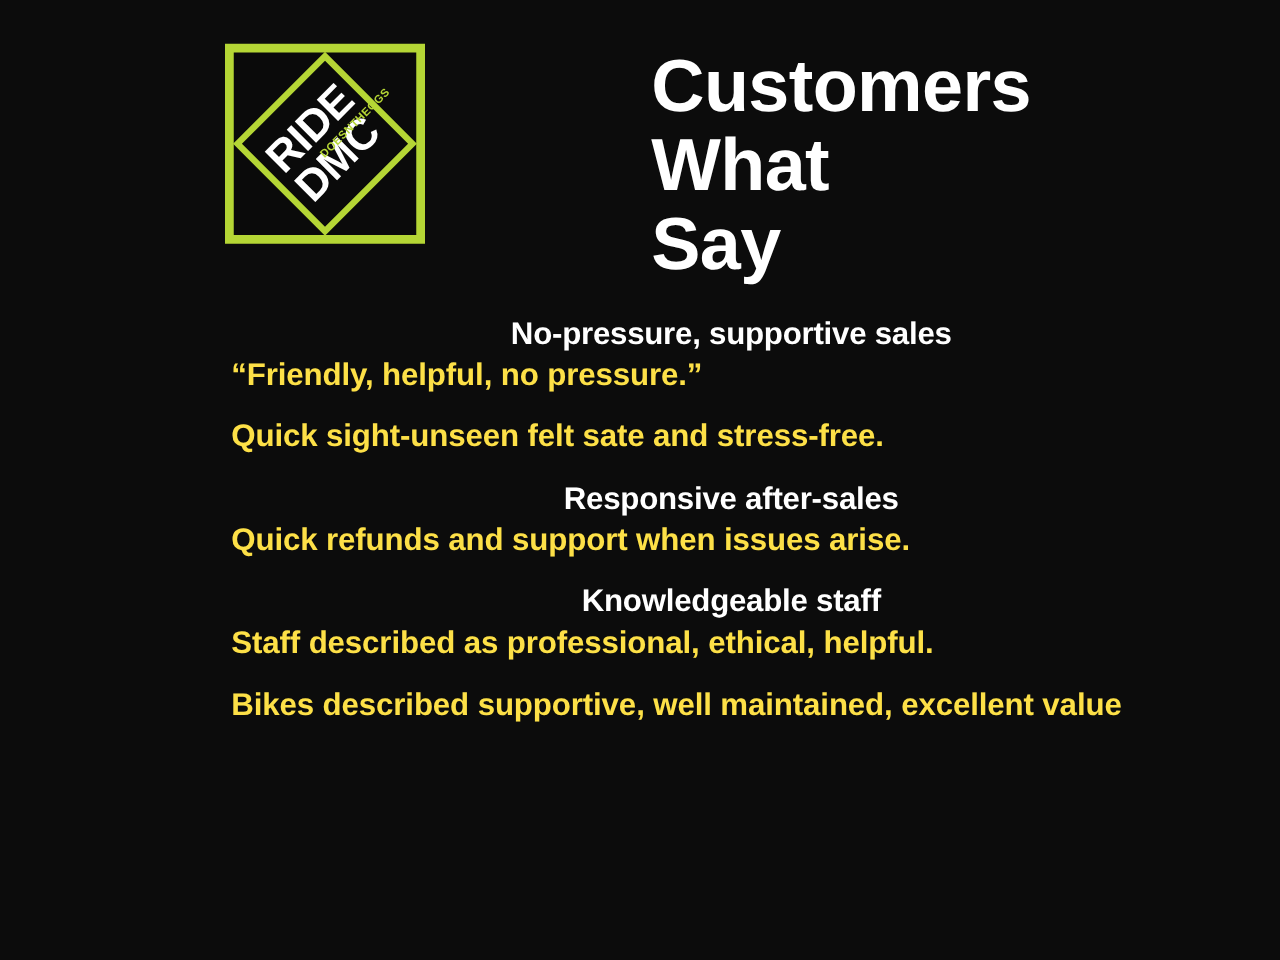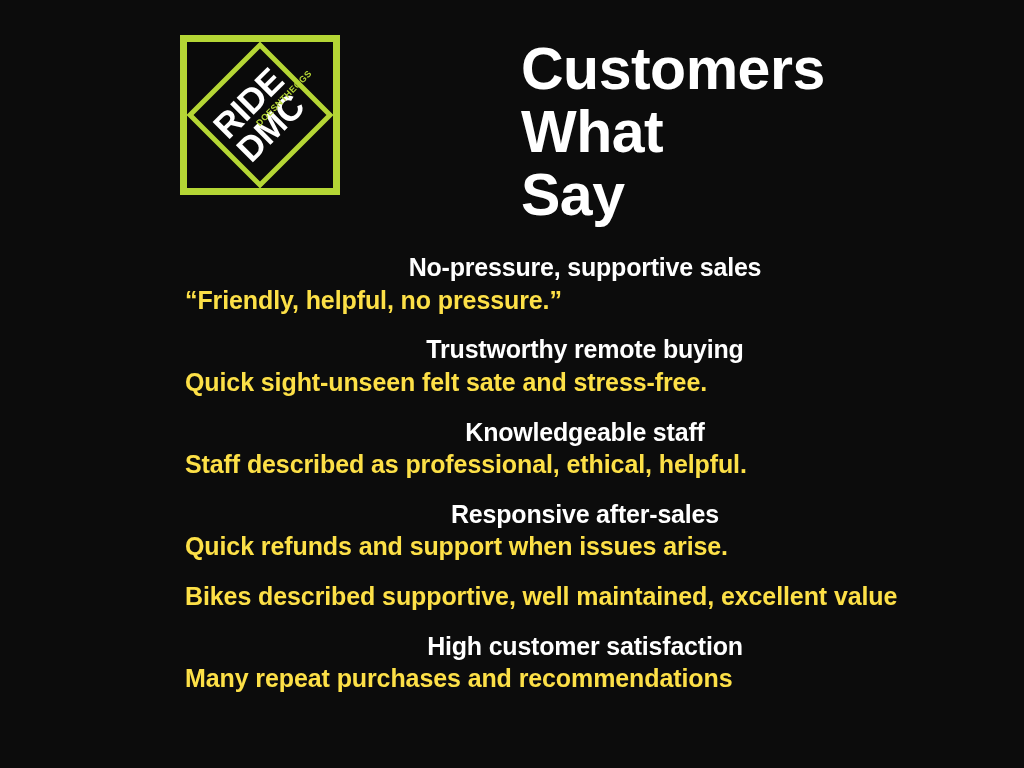--- a/index.html
+++ b/index.html
@@ -150,37 +150,32 @@
   </div>
 
   <div id="testimonial-list">
 
     <div class="t-item">
       <div class="t-title">No-pressure, supportive sales</div>
       <div class="t-quote">“Friendly, helpful, no pressure.”</div>
     </div>
 
     <div class="t-item">
-      <div class="t-title">Trustworthy remote buying</div>
       <div class="t-quote">Quick sight-unseen felt sate and stress-free.</div>
+    </div>
+
+    <div class="t-item">
+      <div class="t-title">Responsive after-sales</div>
+      <div class="t-quote">Quick refunds and support when issues arise.</div>
     </div>
 
     <div class="t-item">
       <div class="t-title">Knowledgeable staff</div>
       <div class="t-quote">Staff described as professional, ethical, helpful.</div>
     </div>
 
     <div class="t-item">
-      <div class="t-title">Responsive after-sales</div>
-      <div class="t-quote">Quick refunds and support when issues arise.</div>
-    </div>
-
-    <div class="t-item">
       <div class="t-quote">Bikes described supportive, well maintained, excellent value</div>
     </div>
 
-    <div class="t-item">
-      <div class="t-title">High customer satisfaction</div>
-      <div class="t-quote">Many repeat purchases and recommendations</div>
-    </div>
 
   </div>
 </div>
 
 </body></html>

